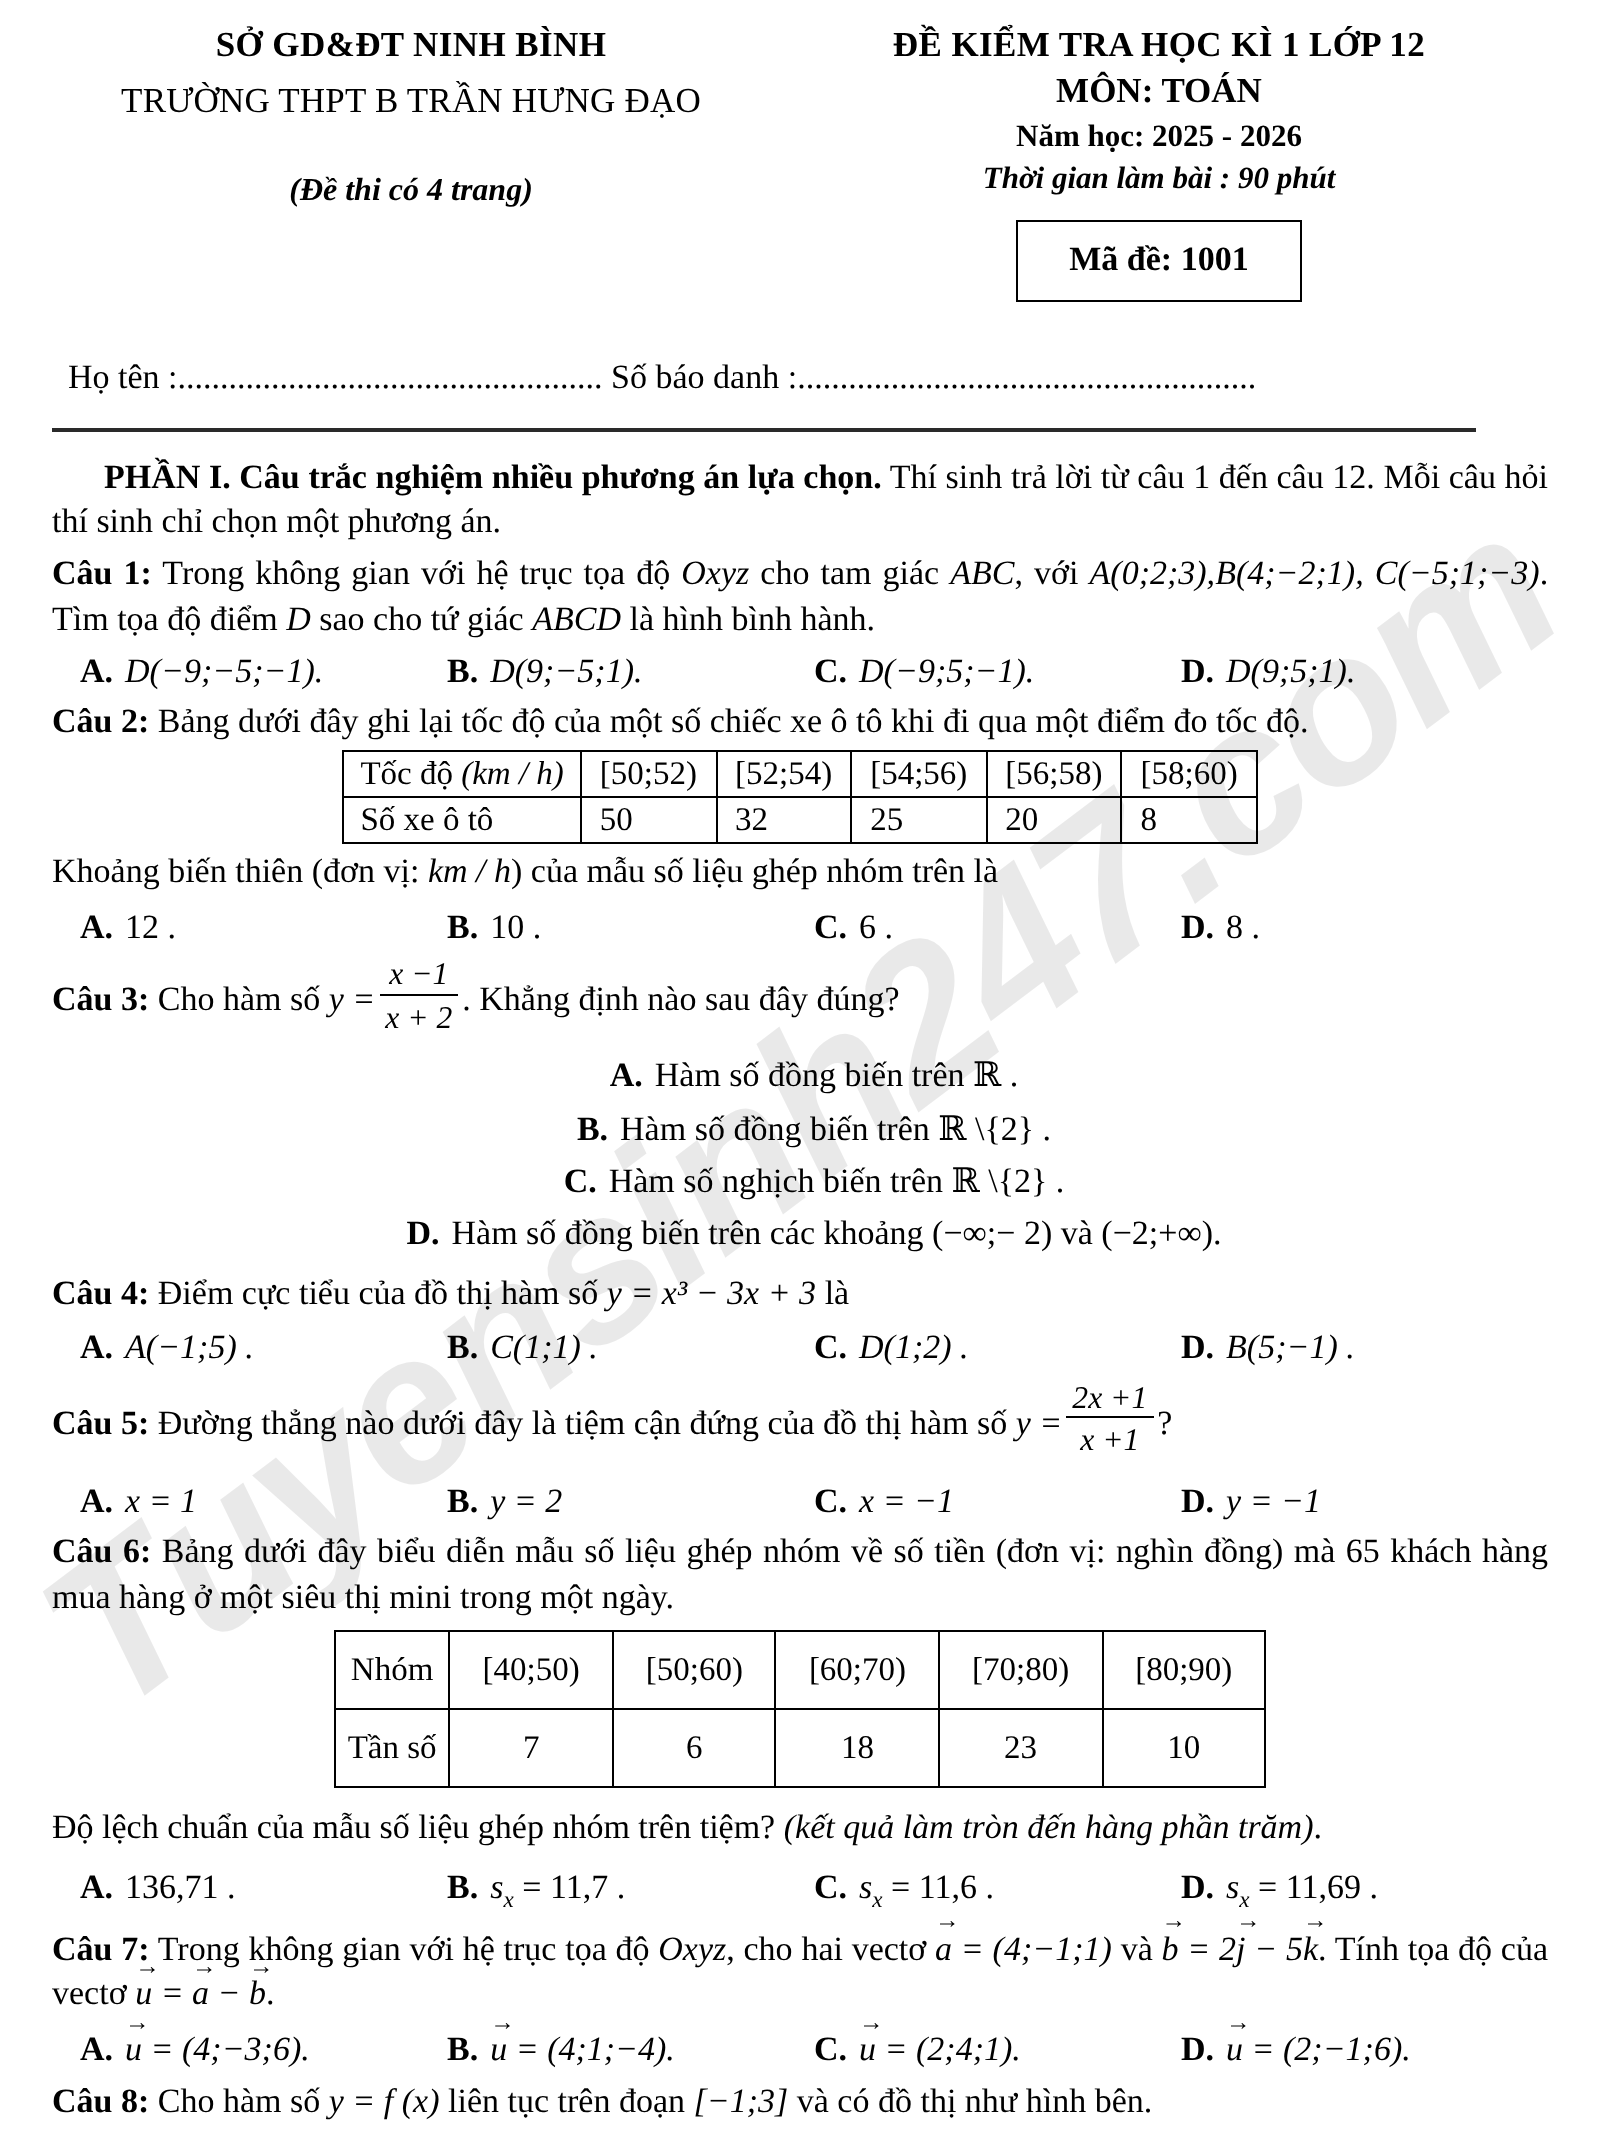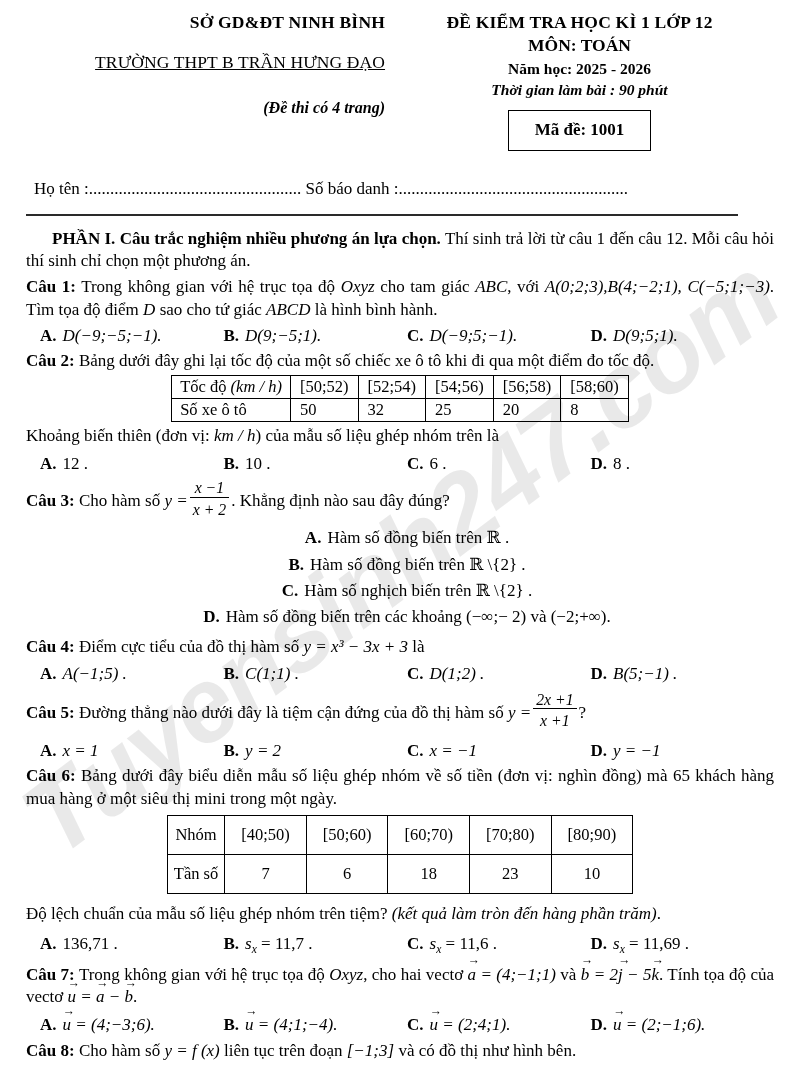--- a/index.html
+++ b/index.html
@@ -38,39 +38,38 @@
     padding: 10px 26px 0 26px;
   }
 
   
   .hdr {
     display: flex;
     width: 100%;
   }
   .hdr-left {
     width: 48%;
-    text-align: right;
+    text-align: center;
     padding-top: 2px;
   }
   .hdr-right {
     width: 52%;
     text-align: center;
     padding-top: 2px;
   }
   .b { font-weight: bold; }
   .hdr-line1 {
     font-weight: bold;
     font-size: 17.5px;
     letter-spacing: 0.2px;
   }
   .hdr-line2 {
     font-size: 17.5px;
     letter-spacing: 0.1px;
-    margin-top: 19px;
-    text-decoration: underline;
+    margin-top: 7px;
   }
   .hdr-sub {
     font-style: italic;
     font-weight: bold;
     font-size: 16px;
     margin-top: 26px;
   }
   .hdr-r1 {
     font-weight: bold;
     font-size: 17.5px;

